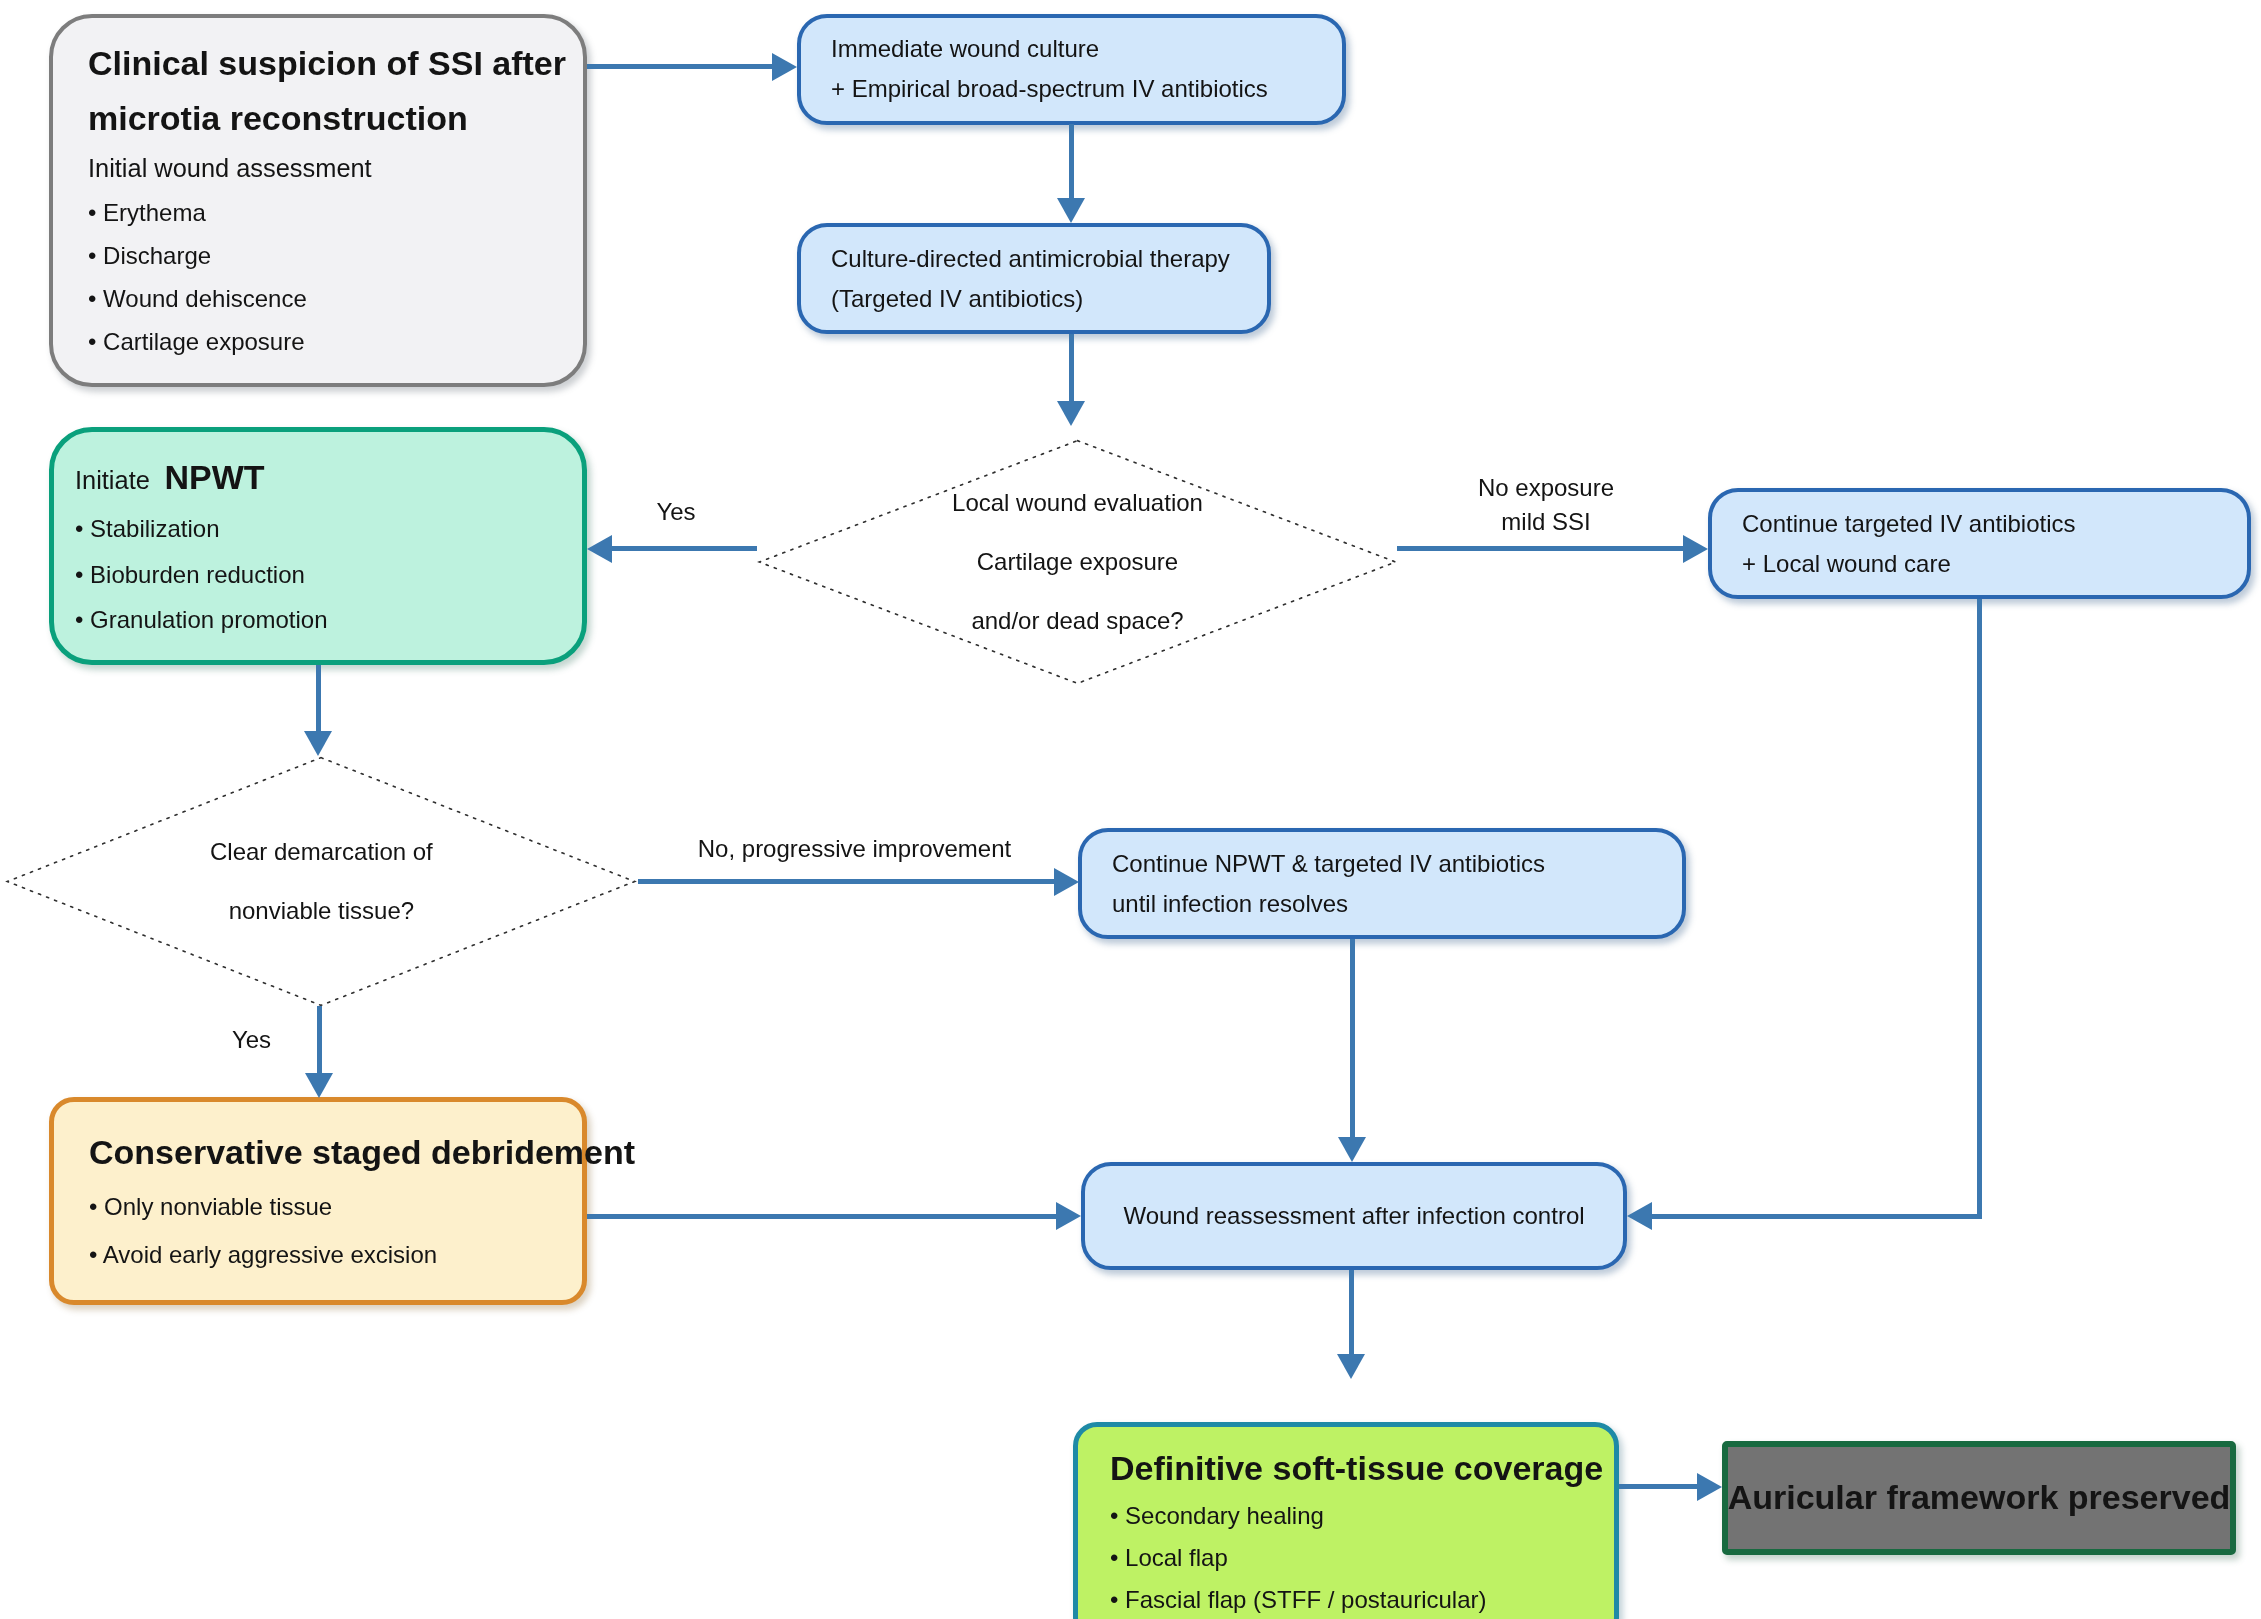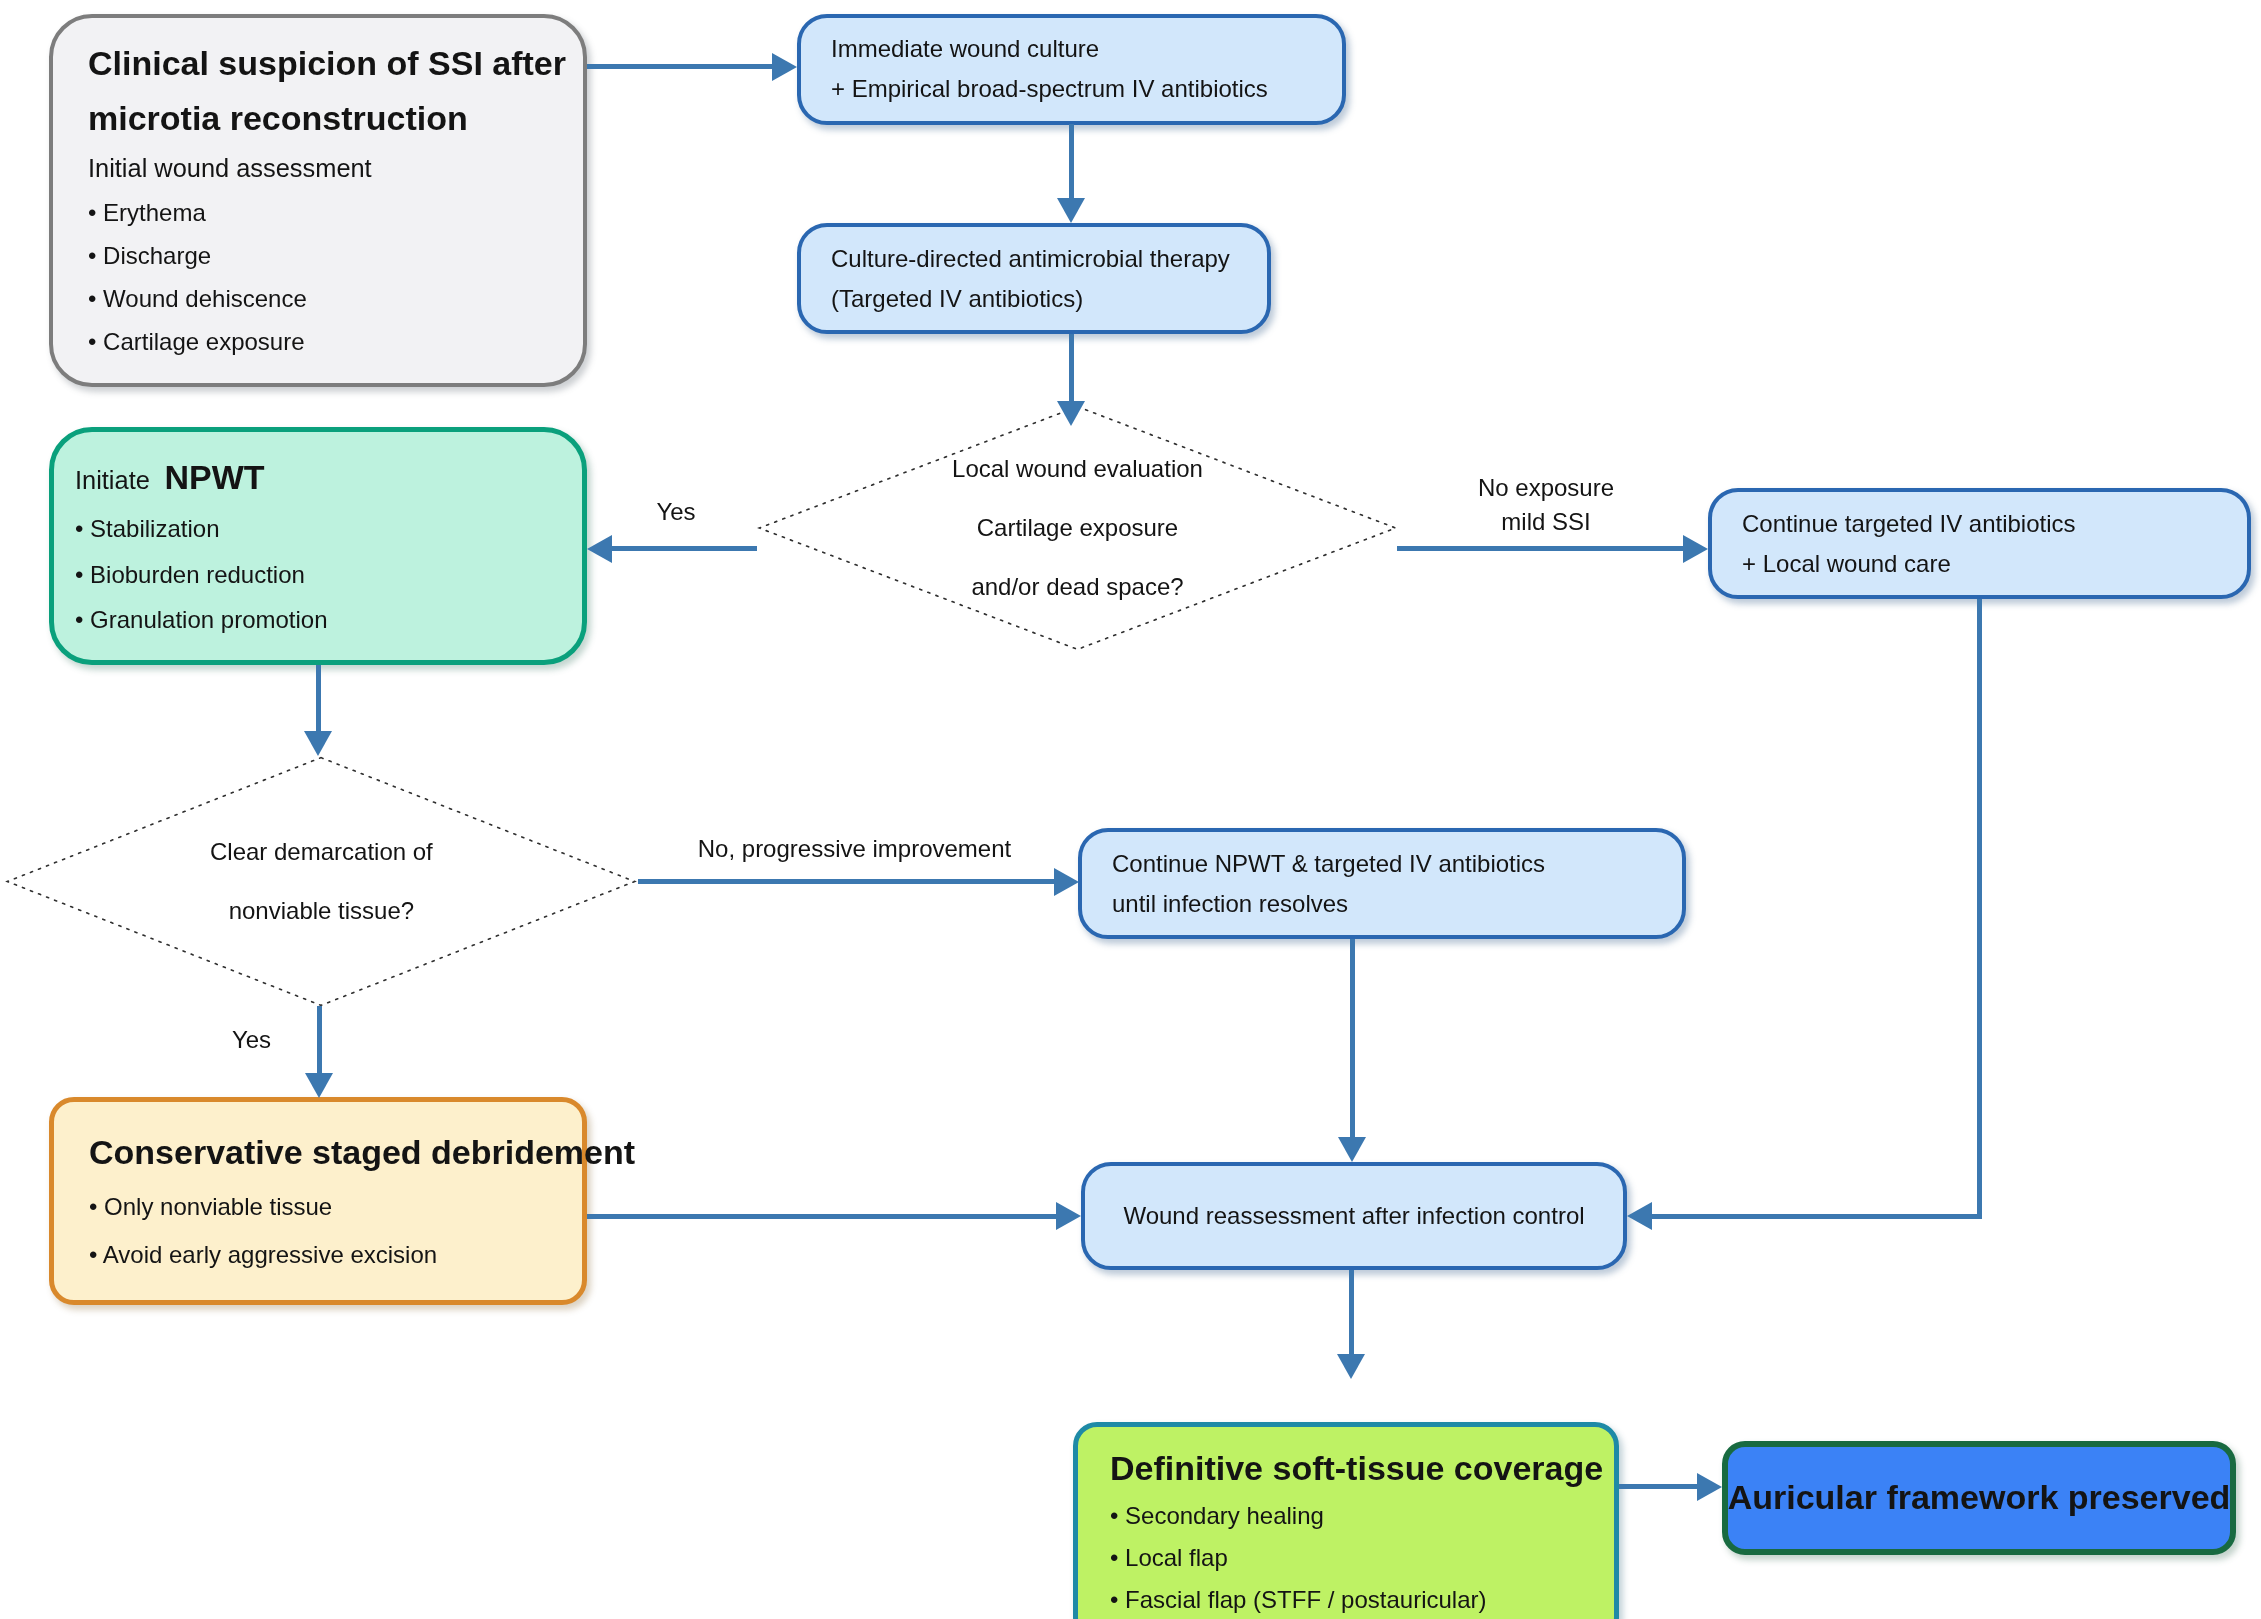--- a/index.html
+++ b/index.html
@@ -29,21 +29,21 @@
   .node.cream{
     background:#fdf0cc;border:5.4px solid #d9892c;border-radius:25px;
     box-shadow:3.8px 4.9px 6.5px rgba(140,110,60,.30);
   }
   .node.teal{
     background:#bef264;border:5.4px solid #1e8aa6;border-radius:24px;
     box-shadow:3.8px 4.9px 6.5px rgba(60,110,130,.30);
     margin-top:44px;
   }
   .node.mint{
-    background:#3b82f6;border:6.5px solid #186a40;border-radius:23px;
+    background:#737373;border:6.5px solid #186a40;border-radius:5px;
     box-shadow:3.8px 4.9px 6.5px rgba(60,110,85,.30);
     align-items:center;
   }
   .center{align-items:center;text-align:center;}
   .diamond{position:absolute;}
   .diamond svg{position:absolute;left:0;top:0;}
   .dtext{
     position:absolute;inset:0;display:flex;flex-direction:column;
     align-items:center;justify-content:center;gap:31px;
   }
@@ -76,21 +76,21 @@
   <div class="node blue" style="left:797px;top:13.5px;width:549px;height:111px;padding:5.4px 30px;">
     <div class="ln">Immediate wound culture</div>
     <div class="ln">+ Empirical broad-spectrum IV antibiotics</div>
   </div>
 
   <div class="node blue" style="left:797px;top:223px;width:474px;height:111px;padding:5.4px 30px;">
     <div class="ln">Culture-directed antimicrobial therapy</div>
     <div class="ln">(Targeted IV antibiotics)</div>
   </div>
 
-  <div class="diamond" style="left:757px;top:405px;width:641px;height:246px;text-decoration:underline;">
+  <div class="diamond" style="left:757px;top:439px;width:641px;height:246px;text-decoration:underline;">
     <svg width="641" height="246" viewBox="0 0 1185 455">
       <polygon points="592.5,3 1181,227.5 592.5,452 4,227.5" fill="#ffffff" stroke="#2f2f2f" stroke-width="3" stroke-dasharray="4 12" stroke-linecap="round"></polygon>
     </svg>
     <div class="dtext">
       <div class="ln">Local wound evaluation</div>
       <div class="ln">Cartilage exposure</div>
       <div class="ln">and/or dead space?</div>
     </div>
   </div>
 

